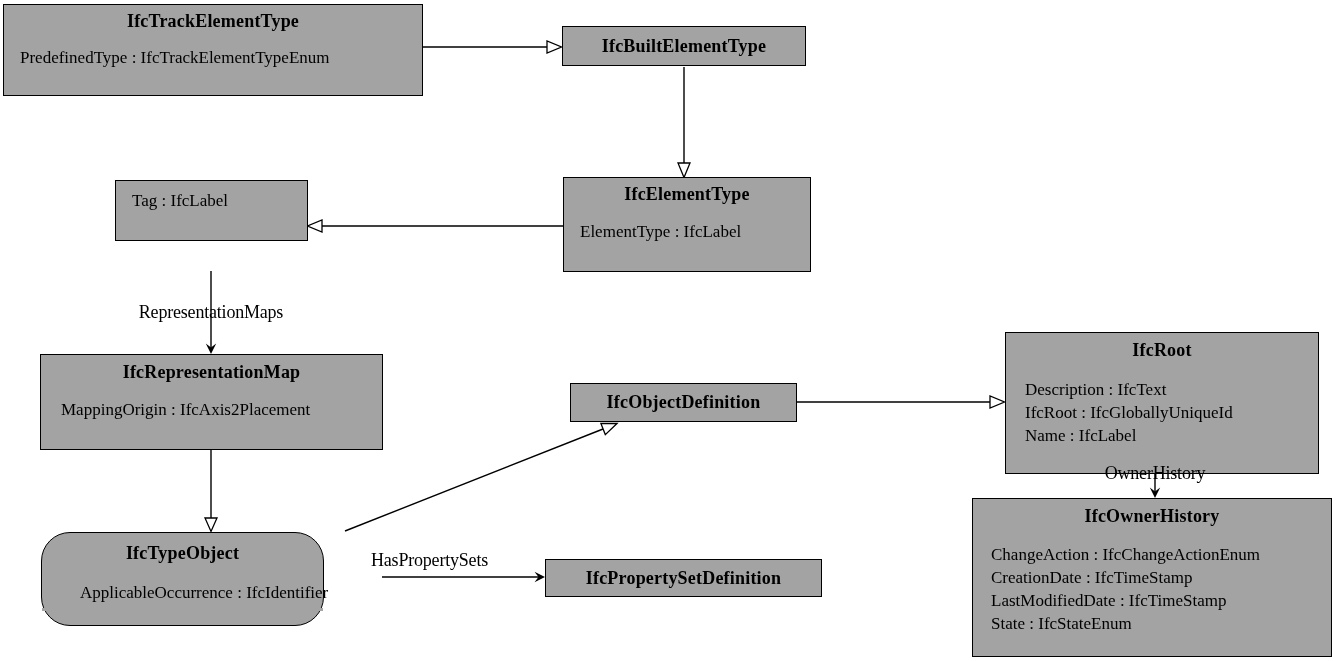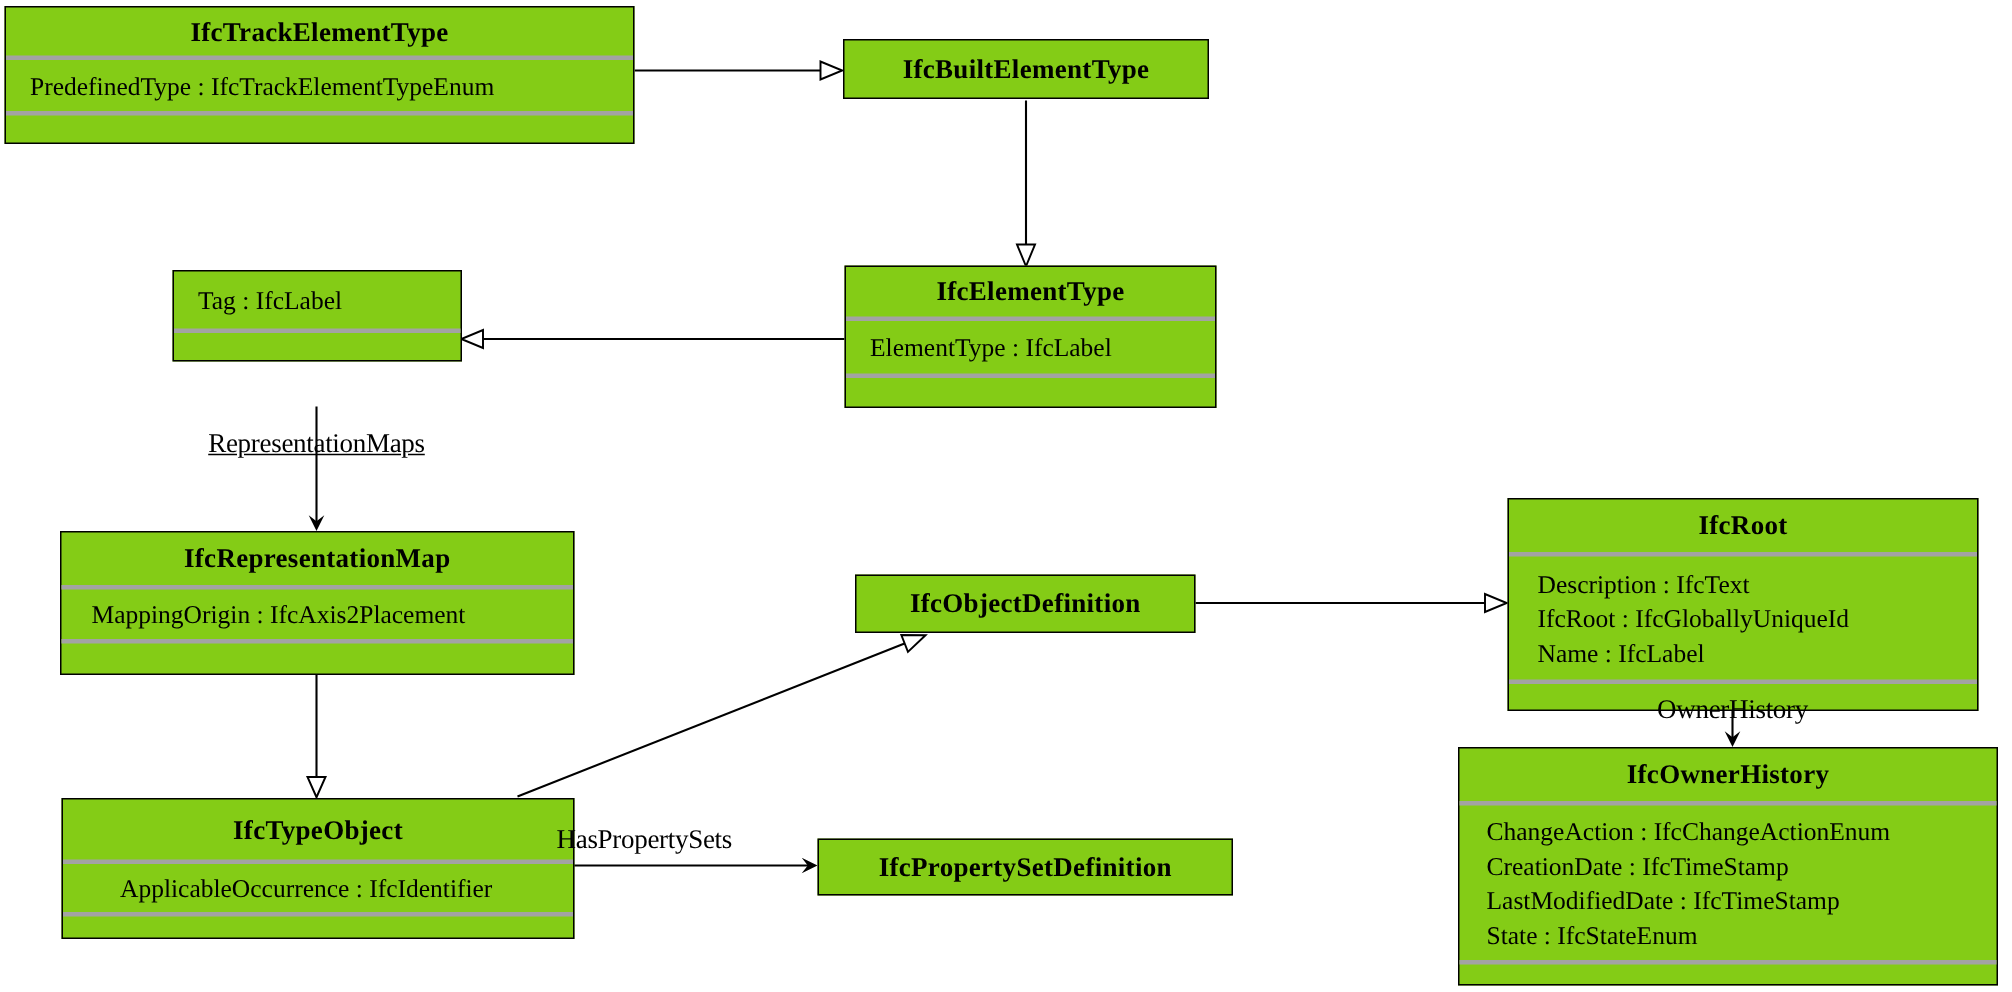--- a/index.html
+++ b/index.html
@@ -7,21 +7,21 @@
     position:relative;
     width:1341px;height:661px;
     background:#ffffff;
     font-family:"Liberation Serif","DejaVu Serif",serif;
     color:#000;
     overflow:hidden;
   }
   #edges-svg{position:absolute;left:0;top:0;z-index:0;}
   .uml-box{
     position:absolute;
-    background:#84cc16;
+    background:#a3a3a3;
     border:1.5px solid #000;
     box-sizing:border-box;
     z-index:1;
   }
   .comp{box-sizing:border-box;display:flex;flex-direction:column;justify-content:center;}
   .comp + .comp{border-top:3px solid #a3a3a3;}
   .c-title{
     font-weight:bold;font-size:18px;text-align:center;
     align-items:center;justify-content:center;display:flex;
     letter-spacing:0.2px;white-space:nowrap;
@@ -115,21 +115,21 @@
   <div class="uml-box" style="left:1005px;top:332px;width:314px;">
     <div class="comp c-title" style="height:35px;">IfcRoot</div>
     <div class="comp c-attrs" style="height:85px;padding-left:19px;">
       <div class="attr-line">Description : IfcText</div>
       <div class="attr-line">IfcRoot : IfcGloballyUniqueId</div>
       <div class="attr-line">Name : IfcLabel</div>
     </div>
     <div class="comp" style="height:20px;"></div>
   </div>
 
-  <div class="uml-box" style="left:41px;top:532px;width:342px;">
+  <div class="uml-box" style="left:41px;top:532px;width:283px;border-radius:29px;">
     <div class="comp c-title" style="height:40px;">IfcTypeObject</div>
     <div class="comp c-attrs" style="height:35px;padding-left:38px;">
       <div class="attr-line">ApplicableOccurrence : IfcIdentifier</div>
     </div>
     <div class="comp" style="height:17px;"></div>
   </div>
 
   <div class="uml-box" style="left:545px;top:559px;width:277px;">
     <div class="comp c-title" style="height:36px;">IfcPropertySetDefinition</div>
   </div>
@@ -138,17 +138,17 @@
     <div class="comp c-title" style="height:35px;">IfcOwnerHistory</div>
     <div class="comp c-attrs" style="height:106px;padding-left:18px;">
       <div class="attr-line">ChangeAction : IfcChangeActionEnum</div>
       <div class="attr-line">CreationDate : IfcTimeStamp</div>
       <div class="attr-line">LastModifiedDate : IfcTimeStamp</div>
       <div class="attr-line">State : IfcStateEnum</div>
     </div>
     <div class="comp" style="height:16px;"></div>
   </div>
 
-  <span class="edge-label lbl-center" style="left:211px;top:296px;text-decoration:underline;">RepresentationMaps</span>
+  <span class="edge-label lbl-center" style="left:211px;top:312px;">RepresentationMaps</span>
   <span class="edge-label lbl-left" style="left:371px;top:560px;">HasPropertySets</span>
   <span class="edge-label lbl-center" style="left:1155px;top:473px;">OwnerHistory</span>
 
 </div>
 
 </body></html>

